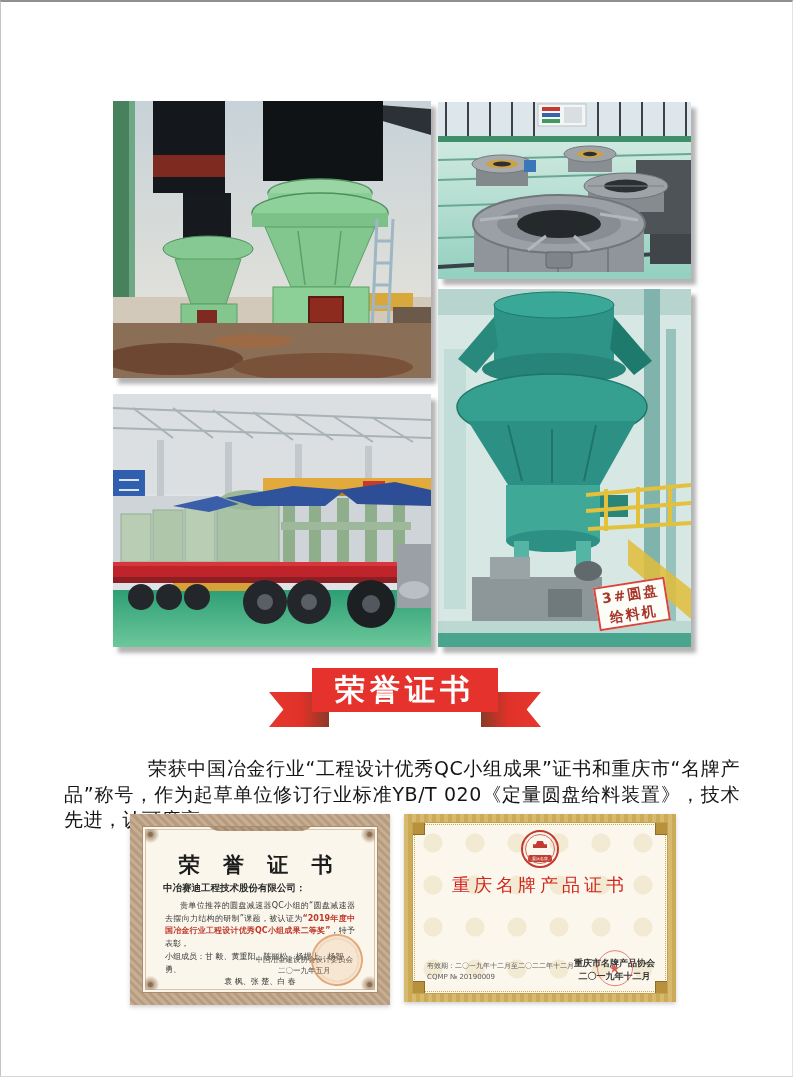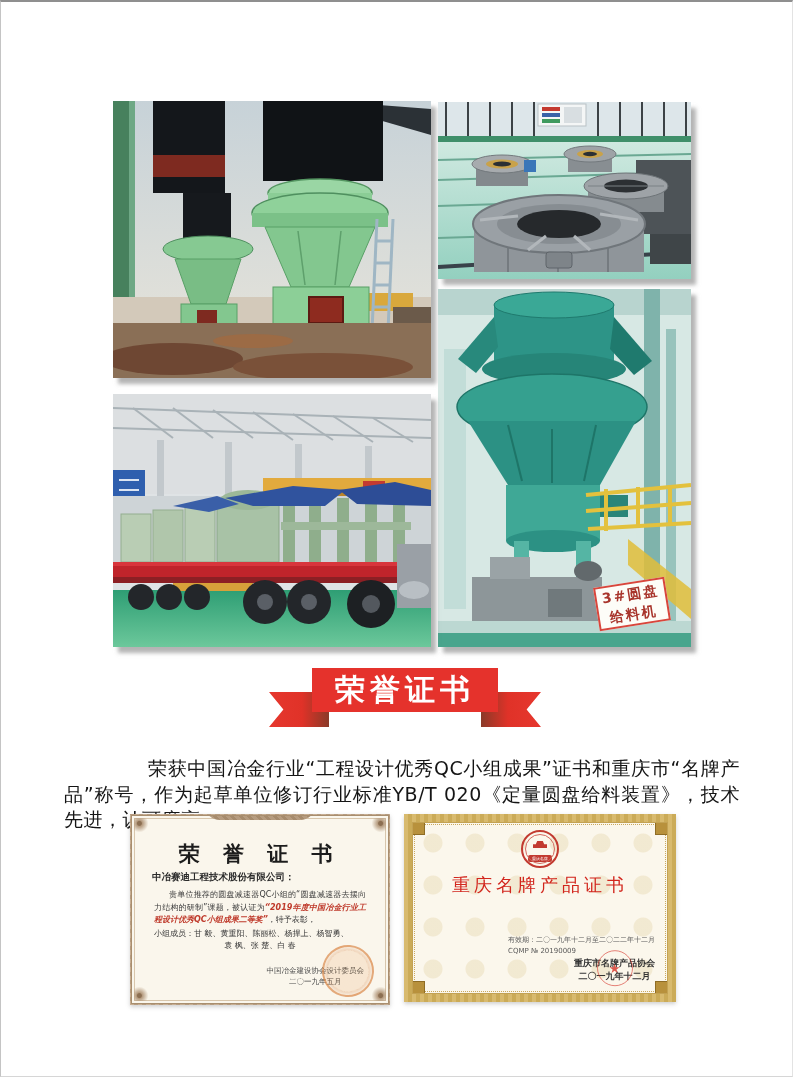--- a/index.html
+++ b/index.html
@@ -41,21 +41,21 @@
     position:absolute;left:63px;top:735px;width:676px;
     font-size:19px;line-height:25.5px;color:#151515;
     text-indent:84px;text-align:justify;letter-spacing:.5px;
   }
   
   .cert{position:absolute;top:812px;box-sizing:border-box;}
   .cert-left{
     left:129px;width:260px;height:191px;
     background:
       repeating-linear-gradient(45deg,#c7ae93 0 3px,#b69c80 3px 6px);
-    padding:1px;box-shadow:0 2px 4px rgba(120,120,120,.35);
+    padding:12px;box-shadow:0 2px 4px rgba(120,120,120,.35);
   }
   .cert-left .inner{
     position:relative;width:100%;height:100%;background:#faf6ec;
     border:1px solid #a98e6e;outline:1px solid #d8c6ac;outline-offset:-4px;
     box-sizing:border-box;overflow:hidden;
   }
   .cert-left .arch{
     position:absolute;left:50%;top:-12px;transform:translateX(-50%);
     width:112px;height:16px;background:repeating-linear-gradient(45deg,#b69c80 0 3px,#a68b6d 3px 6px);
     border-radius:0 0 55px 55px;
@@ -63,21 +63,21 @@
   .corner{position:absolute;width:18px;height:18px;
     background:radial-gradient(circle at 30% 30%,#8c6f52 2px,#b69c80 3px,transparent 9px);}
   .corner.tl{left:2px;top:2px;} .corner.tr{right:2px;top:2px;transform:scaleX(-1);}
   .corner.bl{left:2px;bottom:2px;transform:scaleY(-1);} .corner.br{right:2px;bottom:2px;transform:scale(-1,-1);}
   .cert-left .title{
     margin-top:24px;text-align:center;font-family:"Liberation Serif","DejaVu Serif",serif;
     font-size:21px;font-weight:bold;color:#1c1c1c;letter-spacing:9px;
   }
   .cert-left .recipient{margin:3px 20px 0;font-size:9.5px;font-weight:bold;color:#2a2a2a;}
   .cert-left .body{margin:5px 22px 0;font-size:8px;line-height:12.5px;color:#3a3a3a;text-indent:15px;text-align:justify;}
-  .cert-left .red{color:#bf3a2b;font-weight:bold;font-style:italic;}
+  .cert-left .red{color:#bf3a2b;font-weight:bold;}
   .cert-left .members{margin:1px 22px 0;font-size:8px;line-height:12.5px;color:#3a3a3a;}
   .cert-left .members2{text-align:center;font-size:8px;line-height:12px;color:#3a3a3a;}
   .cert-left .sign{position:absolute;right:24px;bottom:16px;text-align:center;font-size:7.5px;line-height:11px;color:#4a4a4a;}
   .seal-orange{
     position:absolute;right:14px;bottom:6px;width:48px;height:48px;border-radius:50%;
     border:2px solid rgba(216,130,64,.65);
     background:radial-gradient(circle,rgba(233,160,90,.18) 60%,rgba(216,130,64,.3) 61%,transparent 75%);
     transform:rotate(-18deg);
   }
   .cert-right{
@@ -109,21 +109,21 @@
   .cert-right .title{
     margin-top:5px;text-align:center;font-family:"Liberation Serif","DejaVu Serif",serif;
     font-size:18px;font-weight:normal;color:#d2261d;letter-spacing:4px;
   }
   .cert-right .award{margin:7px 16px 0;font-size:9.5px;line-height:15px;color:#222;text-align:left;}
   .cert-right .award .label{font-size:12px;font-weight:bold;letter-spacing:1px;}
   .cert-right .award .red-co{color:#cf241b;font-weight:bold;font-style:italic;letter-spacing:1px;}
   .cert-right .big{
     margin-top:9px;text-align:center;font-size:23px;font-weight:bold;color:#e1251b;letter-spacing:9px;
   }
-  .cert-right .foot{position:absolute;left:14px;right:12px;bottom:10px;display:flex;justify-content:space-between;align-items:flex-end;flex-direction:column;}
+  .cert-right .foot{position:absolute;left:14px;right:12px;bottom:10px;display:flex;justify-content:space-between;align-items:flex-end;}
   .cert-right .validity{font-size:7px;line-height:11px;color:#5a5a5a;text-align:left;}
   .cert-right .assoc{position:relative;font-size:9px;line-height:13px;color:#333;font-weight:bold;text-align:center;}
   .assoc .star-seal{
     position:absolute;left:50%;top:50%;transform:translate(-50%,-55%);
     width:34px;height:34px;border-radius:50%;border:1.5px solid rgba(214,48,38,.6);
     display:flex;align-items:center;justify-content:center;pointer-events:none;
   }
   .assoc .star-seal span{color:rgba(214,48,38,.8);font-size:13px;}
 </style>
 </head>

